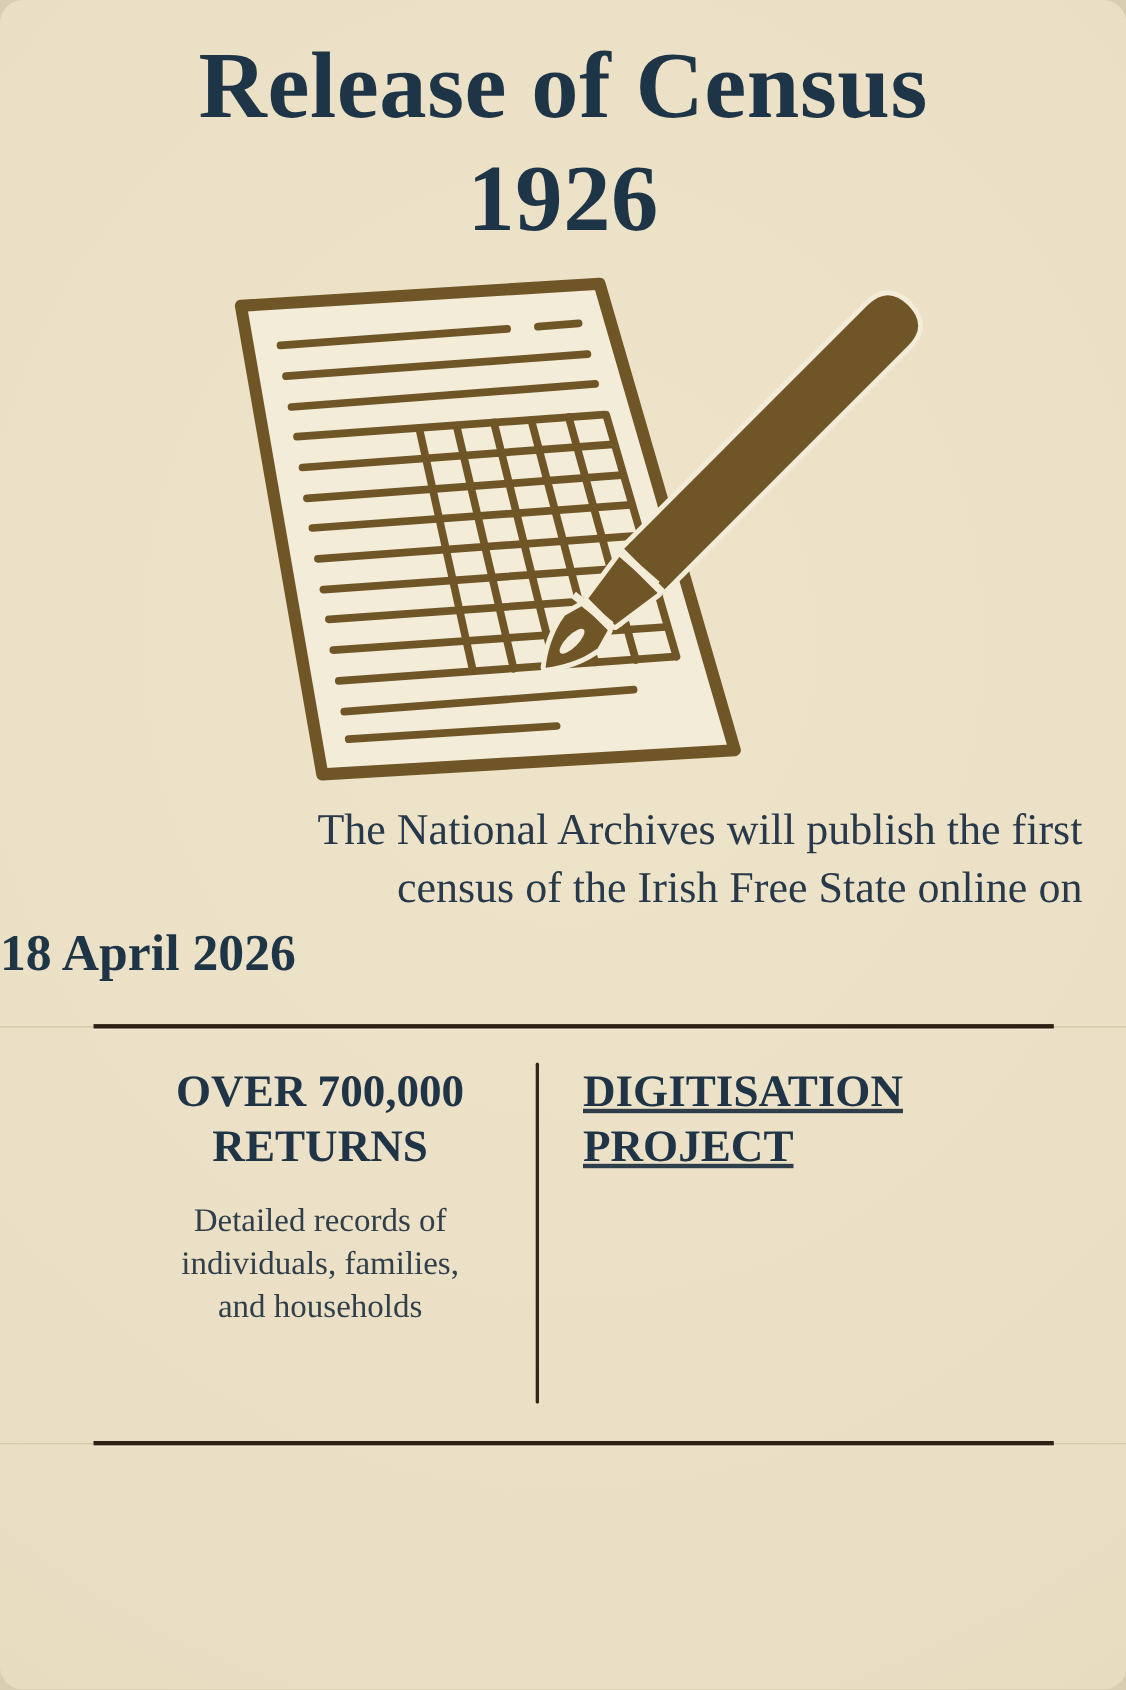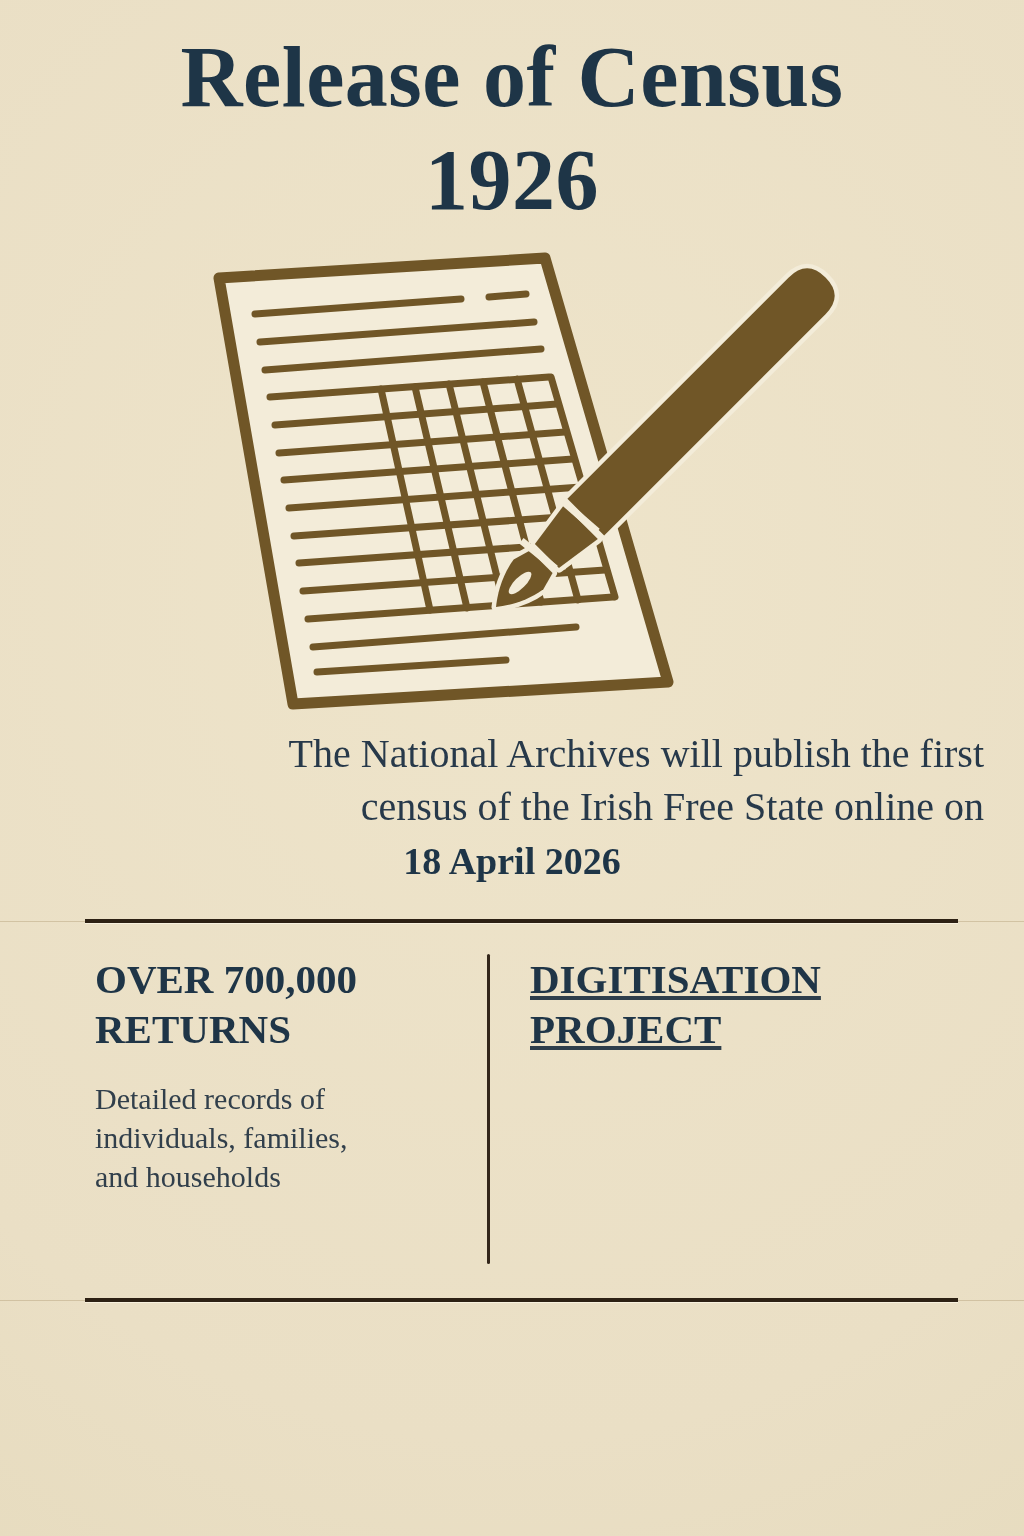--- a/index.html
+++ b/index.html
@@ -4,20 +4,21 @@
 <style>
   html,body{margin:0;padding:0;background:#d8ceb2;}
   .poster{
     position:relative;
     width:1024px;height:1536px;
     margin:0 auto;
     overflow:hidden;
     background:radial-gradient(ellipse 120% 90% at 50% 38%, #eee4ca 0%, #eadfc5 62%, #e4d9ba 100%);
     font-family:"Liberation Serif","DejaVu Serif",serif;
     color:#2e3e4b;
+    border-radius:21px;
   }
   .pre{white-space:pre-line;}
   .title{
     margin:0;padding-top:26px;
     text-align:center;
     font-size:86px;line-height:1.2;font-weight:bold;
     color:#1e3547;letter-spacing:.5px;
   }
   .illustration{
     width:640px;height:464px;
@@ -25,42 +26,41 @@
     transform:translateX(14px);
   }
   .intro{
     margin:16px 40px 0 40px;
     text-align:right;
     font-size:40px;line-height:1.32;
     color:#27394a;
   }
   .release-date{
     margin:4px 0 0 0;
-    text-align:center;
-    font-size:38px;line-height:1.25;font-weight:bold;
+    font-size:47px;line-height:1.25;font-weight:bold;
     color:#1e3547;
   }
   .divider{
     position:relative;height:5px;margin-top:34px;
   }
   .divider .rule-line{
     position:absolute;left:85px;right:66px;top:0;
     border-top:4px solid #2d2114;
     box-shadow:0 1px 0 #f8f1de;
   }
   .divider .rule-faint{
     position:absolute;left:0;right:0;top:2px;
     border-top:1px solid rgba(122,90,43,.22);
   }
   .columns{
     display:flex;align-items:stretch;
     margin:30px 60px 0 95px;
     min-height:310px;
   }
-  .col-left{width:392px;flex:none;}
+  .col-left{width:392px;flex:none;text-align:center;}
   .vrule{
     width:3px;flex:none;
     background:#33261a;border-radius:2px;
     height:310px;align-self:flex-start;
   }
   .col-right{flex:1;padding-left:40px;text-decoration:underline;}
   .section-heading{
     margin:0 0 24px 0;
     font-size:41px;line-height:1.22;font-weight:bold;
     color:#1f3547;

